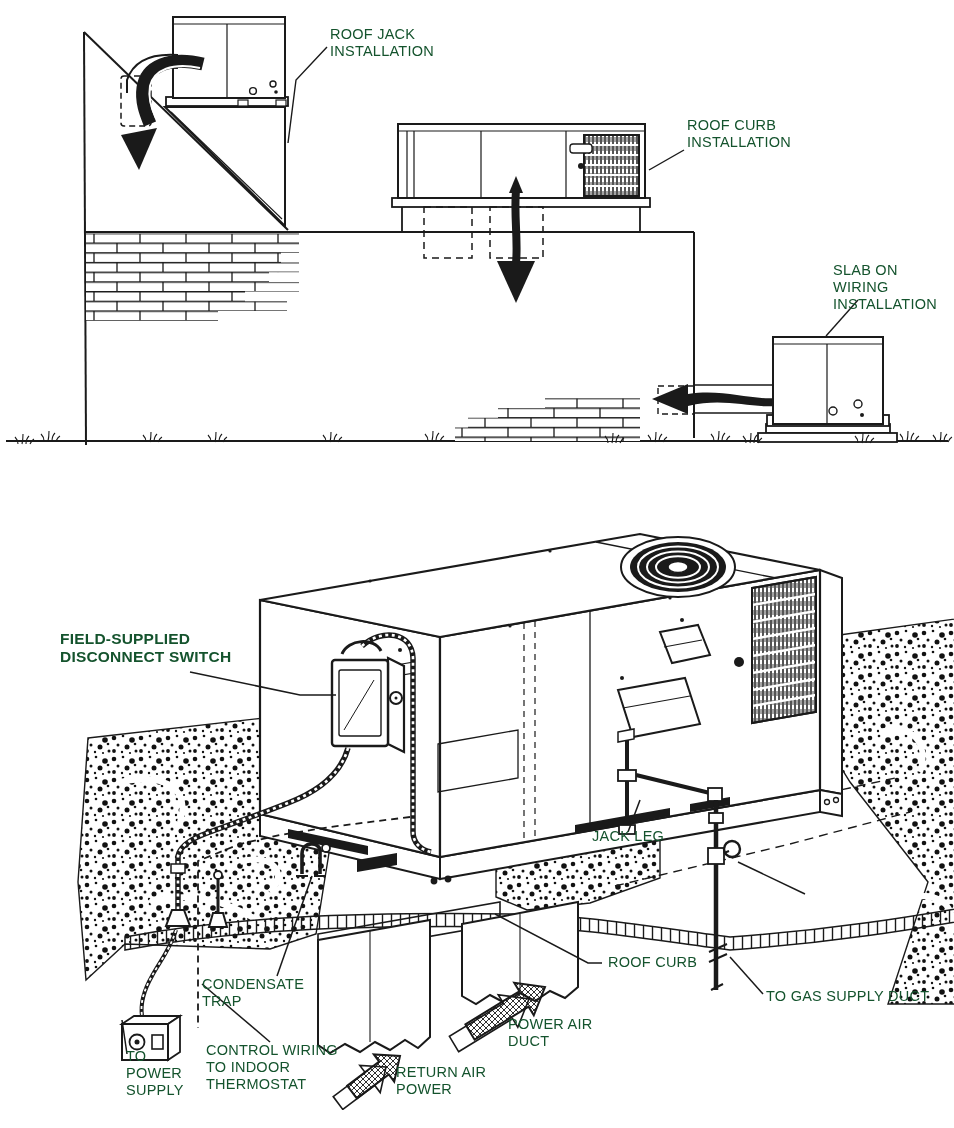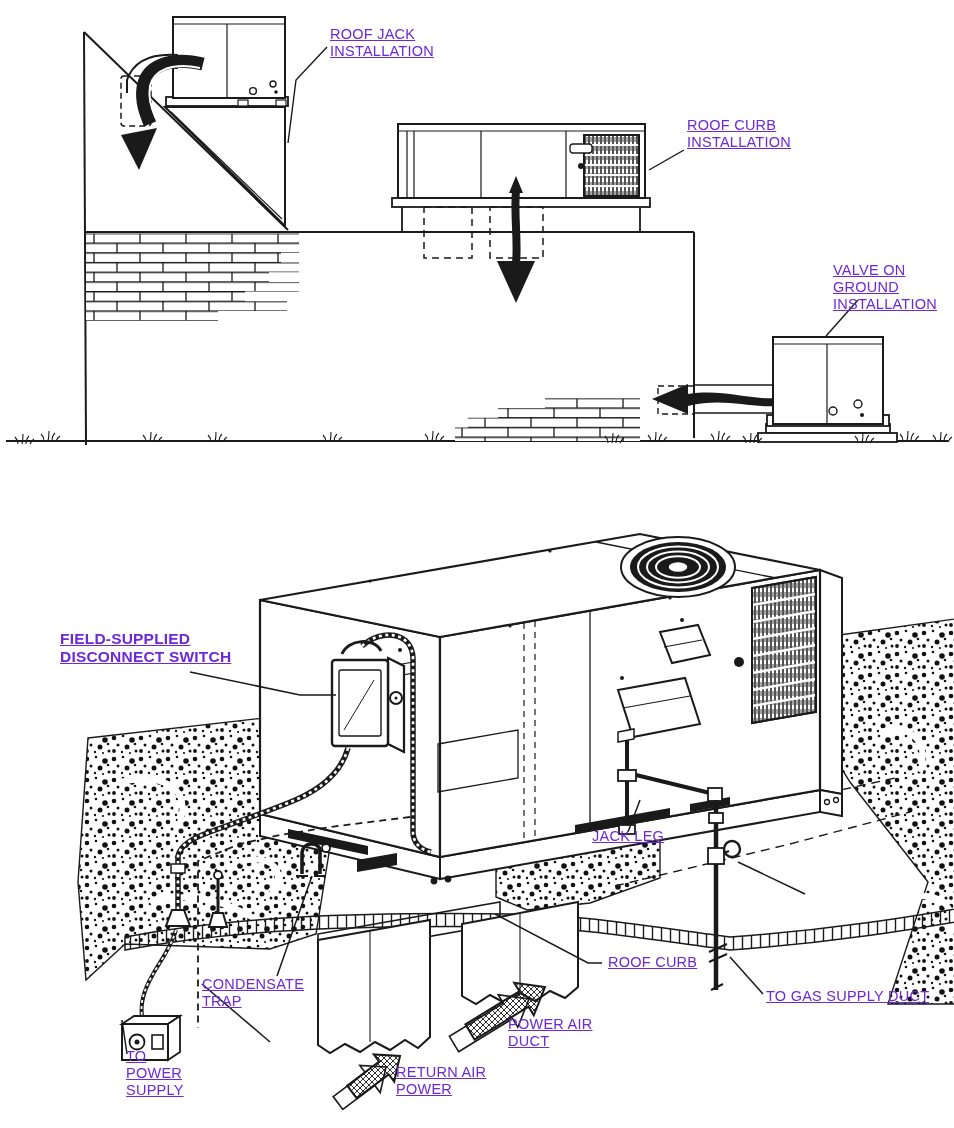--- a/index.html
+++ b/index.html
@@ -3,21 +3,21 @@
 <meta charset="utf-8">
 <style>
   html,body{margin:0;padding:0;background:#ffffff;}
   .page{position:relative;width:954px;height:1128px;background:#ffffff;overflow:hidden;
         font-family:"Liberation Sans",sans-serif;color:#141414;}
   .fig{position:absolute;left:0;width:954px;}
   #fig1{top:0;height:500px;}
   #fig2{top:482px;height:628px;margin-left:30px;}
   .fig svg{position:absolute;left:0;top:0;}
   .lbl{position:absolute;font-size:14.5px;line-height:1.18;letter-spacing:.25px;
-       white-space:pre-line;color:#6d28d9;text-decoration:underline;}
+       white-space:pre-line;color:#14532d;}
   .lbl-bold{font-weight:700;font-size:15.5px;letter-spacing:.2px;}
 </style>
 </head>
 <body>
 
 <div class="page">
 
 <svg width="0" height="0" style="position:absolute">
 <defs>
   <pattern id="brick" width="46" height="19.4" patternUnits="userSpaceOnUse">
@@ -155,21 +155,21 @@
   <g stroke="#1a1a1a" stroke-width="1.4" fill="none">
     <polyline points="327,47 296,80 288,143"></polyline>
     <polyline points="684,150 649,170"></polyline>
     <polyline points="858,300 826,336"></polyline>
   </g>
 </svg>
 <div class="lbl" style="left:330px;top:26px">ROOF JACK
 INSTALLATION</div>
 <div class="lbl" style="left:687px;top:117px">ROOF CURB
 INSTALLATION</div>
-<div class="lbl" style="left:833px;top:262px">VALVE ON GROUND
+<div class="lbl" style="left:833px;top:262px">SLAB ON WIRING
 INSTALLATION</div>
 </div>
 
 <div class="fig" id="fig2">
 <svg width="954" height="628" viewBox="0 0 954 628">
 
   <g>
     <path d="M795,155 L954,133 L954,522 L858,522 L898,400 L820,300 L795,260 Z" fill="url(#speck)" stroke="#1a1a1a" stroke-width="1.4"></path>
     <path d="M58,256 L234,236 L303,346 L286,452 L240,467 L95,462 L56,498 L48,400 Z" fill="url(#speck)" stroke="#1a1a1a" stroke-width="1.4"></path>
     <path d="M466,350 L630,322 L630,396 L560,421 L497,428 L466,415 Z" fill="url(#speck)" stroke="#1a1a1a" stroke-width="1.4"></path>
@@ -325,19 +325,22 @@
 <div class="lbl lbl-bold" style="left:30px;top:148px">FIELD-SUPPLIED
 DISCONNECT SWITCH</div>
 <div class="lbl" style="left:562px;top:346px">JACK LEG</div>
 <div class="lbl" style="left:578px;top:472px">ROOF CURB</div>
 <div class="lbl" style="left:736px;top:506px">TO GAS SUPPLY DUCT</div>
 <div class="lbl" style="left:172px;top:494px">CONDENSATE
 TRAP</div>
 <div class="lbl" style="left:96px;top:566px">TO
 POWER
 SUPPLY</div>
+<div class="lbl" style="left:176px;top:560px">CONTROL WIRING
+TO INDOOR
+THERMOSTAT</div>
 <div class="lbl" style="left:366px;top:582px">RETURN AIR
 POWER</div>
 <div class="lbl" style="left:478px;top:534px">POWER AIR
 DUCT</div>
 </div>
 
 </div>
 
 </body></html>

